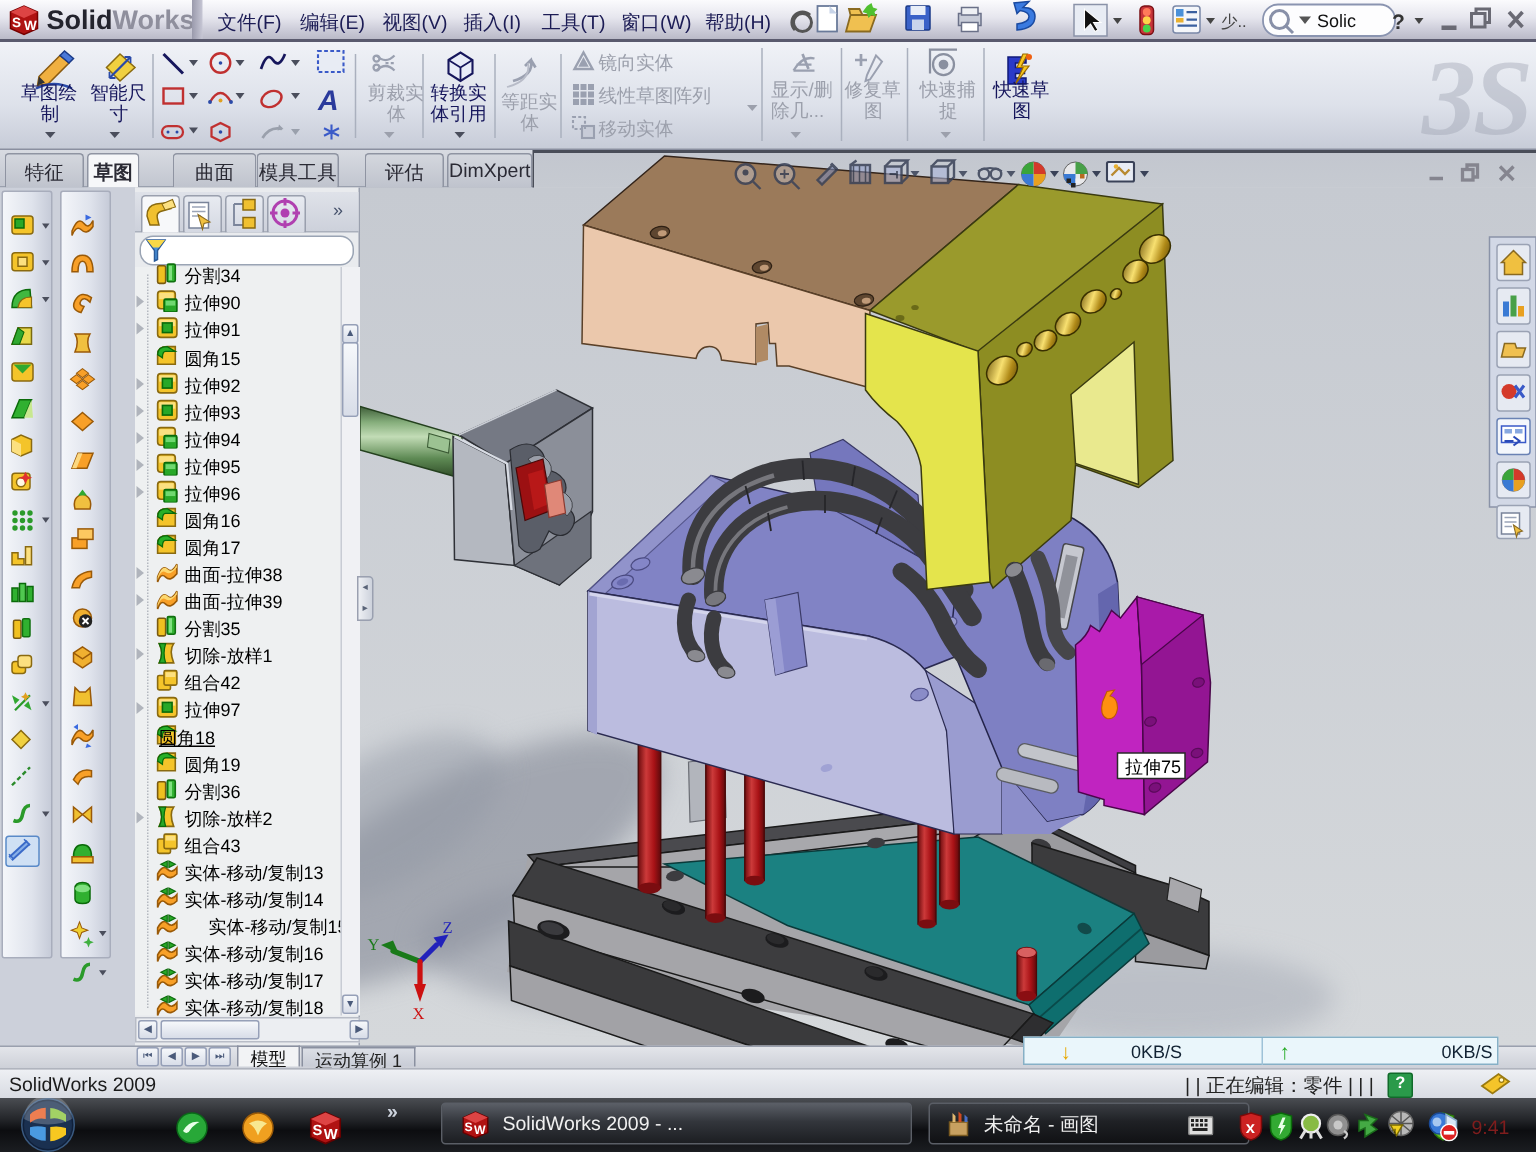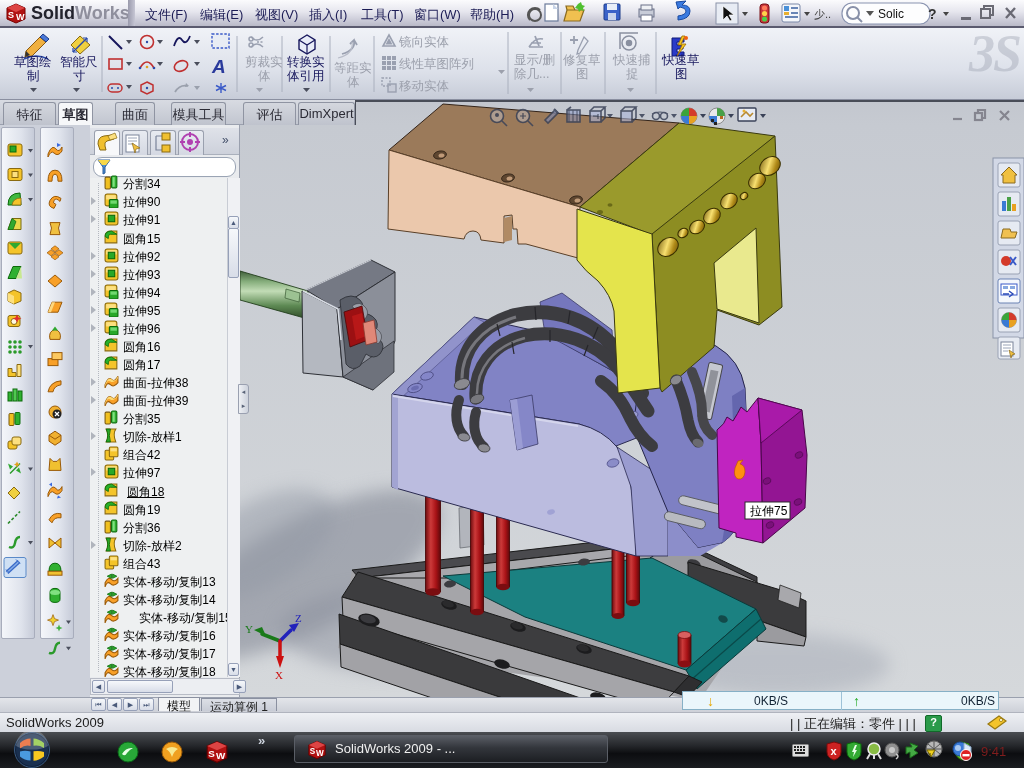--- a/index.html
+++ b/index.html
@@ -12,21 +12,21 @@
 border-bottom:2px solid #5a5a6e;box-sizing:border-box;}
 #swlogo{left:5px;top:3px;width:22px;height:21px;}
 #swname{left:31px;top:3px;font-size:18px;font-weight:bold;letter-spacing:0px;color:#23232d;}
 #swname span{color:#8f8f9d;}
 #menusep{left:128px;top:0px;width:7px;height:26px;background:linear-gradient(90deg,#9a9aac,#c6c6d4);}
 .menu{top:6px;font-size:13px;color:#1c1c55;}
 
 #toolbar{left:0;top:28px;width:1024px;height:72px;
 background:linear-gradient(#f0f2f7,#dde1ea 60%,#c7ccd8);
 border-bottom:1px solid #8a8fa0;box-sizing:border-box;}
-#dslogo{right:4px;top:24px;font-size:52px;font-style:italic;font-weight:bold;letter-spacing:-2px;color:rgba(155,160,175,0.4);font-family:"Liberation Serif",serif;}
+#dslogo{right:4px;top:24px;font-size:72px;font-style:italic;font-weight:bold;letter-spacing:-2px;color:rgba(155,160,175,0.4);font-family:"Liberation Serif",serif;}
 
 #tabrow{left:0;top:100px;width:356px;height:25px;background:linear-gradient(#d8dbe2,#c2c6d0);border-bottom:1px solid #9aa0ae;box-sizing:border-box;}
 .cmtab{top:102px;height:23px;font-size:13px;color:#2a2a34;text-align:center;
 background:linear-gradient(#d4d7de,#bfc3cd);border:1px solid #8f94a2;border-bottom:none;border-radius:3px 3px 0 0;box-sizing:border-box;padding-top:3px;}
 .cmtab.act{background:#f6f7f9;font-weight:bold;}
 
 #leftbg{left:0;top:125px;width:90px;height:572px;background:#ccd0da;}
 .vstrip{top:127px;height:512px;width:34px;background:linear-gradient(90deg,#f4f6fa,#dfe3ec 60%,#c6cbd8);border:1px solid #a8adbc;border-radius:2px;box-sizing:border-box;}
 
 #panel{left:90px;top:125px;width:150px;height:572px;background:#e9ebee;border-right:1px solid #9aa0ae;box-sizing:border-box;}
@@ -277,21 +277,21 @@
       <circle cx="16" cy="2" r="2" fill="#f06010"></circle>
     </g>
     <text x="662" y="36" fill="#16165c">快速草</text>
         <text x="675" y="50" fill="#16165c">图</text>
     </g>
   </svg>
 
   <div id="tabrow" class="abs"></div>
   <div class="abs cmtab" style="left:3px;width:53px;">特征</div>
   <div class="abs cmtab act" style="left:58px;width:35px;">草图</div>
-  <div class="abs cmtab" style="left:115px;width:40px;">曲面</div>
+  <div class="abs cmtab" style="left:115px;width:56px;">曲面</div>
   <div class="abs cmtab" style="left:171px;width:55px;">模具工具</div>
   <div class="abs cmtab" style="left:243px;width:53px;">评估</div>
   <div class="abs cmtab" style="left:298px;width:57px;">DimXpert</div>
 
   <div id="vp2" class="abs"></div>
   <div id="vp" class="abs"></div>
   <div id="vpborder1" class="abs"></div>
   <div id="vpborder2" class="abs"></div>
   <svg id="scene" class="abs" style="left:240px;top:100px;width:784px;height:597px;" viewBox="240 100 784 597">
     <defs>
@@ -898,21 +898,21 @@
     </svg>
   <div class="abs ti" style="left:123px;top:447px;">组合42</div>
   <div class="abs texp" style="left:91px;top:468px;"></div>
   <svg class="abs" style="left:104px;top:464px;width:15px;height:15px;" viewBox="0 0 14 14">
       <use href="#ic-ext2"></use>
     </svg>
   <div class="abs ti" style="left:123px;top:465px;">拉伸97</div>
   <svg class="abs" style="left:104px;top:483px;width:15px;height:15px;" viewBox="0 0 14 14">
       <use href="#ic-fillet"></use>
     </svg>
-  <div class="abs ti" style="left:127px;top:484px;text-decoration:underline;">圆角18</div>
+  <div class="abs ti" style="left:106px;top:484px;text-decoration:underline;">圆角18</div>
   <svg class="abs" style="left:104px;top:501px;width:15px;height:15px;" viewBox="0 0 14 14">
       <use href="#ic-fillet"></use>
     </svg>
   <div class="abs ti" style="left:123px;top:502px;">圆角19</div>
   <svg class="abs" style="left:104px;top:519px;width:15px;height:15px;" viewBox="0 0 14 14">
       <use href="#ic-split"></use>
     </svg>
   <div class="abs ti" style="left:123px;top:520px;">分割36</div>
   <div class="abs texp" style="left:91px;top:541px;"></div>
   <svg class="abs" style="left:104px;top:537px;width:15px;height:15px;" viewBox="0 0 14 14">
@@ -1008,20 +1008,29 @@
   <div class="abs" style="left:258px;top:733px;color:#cdd3dd;font-size:13px;font-weight:bold;">»</div>
   <div class="abs taskbtn" style="left:294px;width:314px;background:linear-gradient(#5a5e66,#33363c 45%,#1c1e22);">
     <svg class="abs" style="left:12px;top:4px;width:20px;height:20px;" viewBox="0 0 22 21">
       <polygon points="2,5 11,1 20,5 20,16 11,20 2,16" fill="#b01212" stroke="#600" stroke-width="1"></polygon>
       <polygon points="2,5 11,9 20,5 11,1" fill="#d44"></polygon>
       <text x="3" y="15" font-size="9" fill="#fff" font-weight="bold">S</text>
       <text x="10" y="17" font-size="9" fill="#fff" font-weight="bold">W</text>
     </svg>
     <span class="abs" style="left:40px;top:5px;">SolidWorks 2009 - ...</span>
   </div>
+  <div class="abs taskbtn" style="left:619px;width:214px;">
+    <svg class="abs" style="left:10px;top:4px;width:18px;height:20px;" viewBox="0 0 18 20">
+      <rect x="3" y="8" width="12" height="9" fill="#c8a060" stroke="#7a5a20"></rect>
+      <path d="M5,8 L5,2 L7,4 L7,8 Z" fill="#e0b870"></path>
+      <path d="M9,8 L9,1 L11,3 L11,8 Z" fill="#d04a20"></path>
+      <path d="M13,8 L13,3 L15,5 L15,8 Z" fill="#4a70c8"></path>
+    </svg>
+    <span class="abs" style="left:36px;top:5px;">未命名 - 画图</span>
+  </div>
   <svg class="abs" style="left:792px;top:744px;width:17px;height:13px;" viewBox="0 0 17 13">
     <rect x="0.5" y="0.5" width="16" height="12" rx="1" fill="#ddd" stroke="#888"></rect>
     <g fill="#222">
         <rect x="2" y="2" width="2" height="2"></rect>
         <rect x="5" y="2" width="2" height="2"></rect>
         <rect x="8" y="2" width="2" height="2"></rect>
         <rect x="11" y="2" width="2" height="2"></rect>
         <rect x="2" y="5" width="2" height="2"></rect>
         <rect x="5" y="5" width="2" height="2"></rect>
         <rect x="8" y="5" width="2" height="2"></rect>

